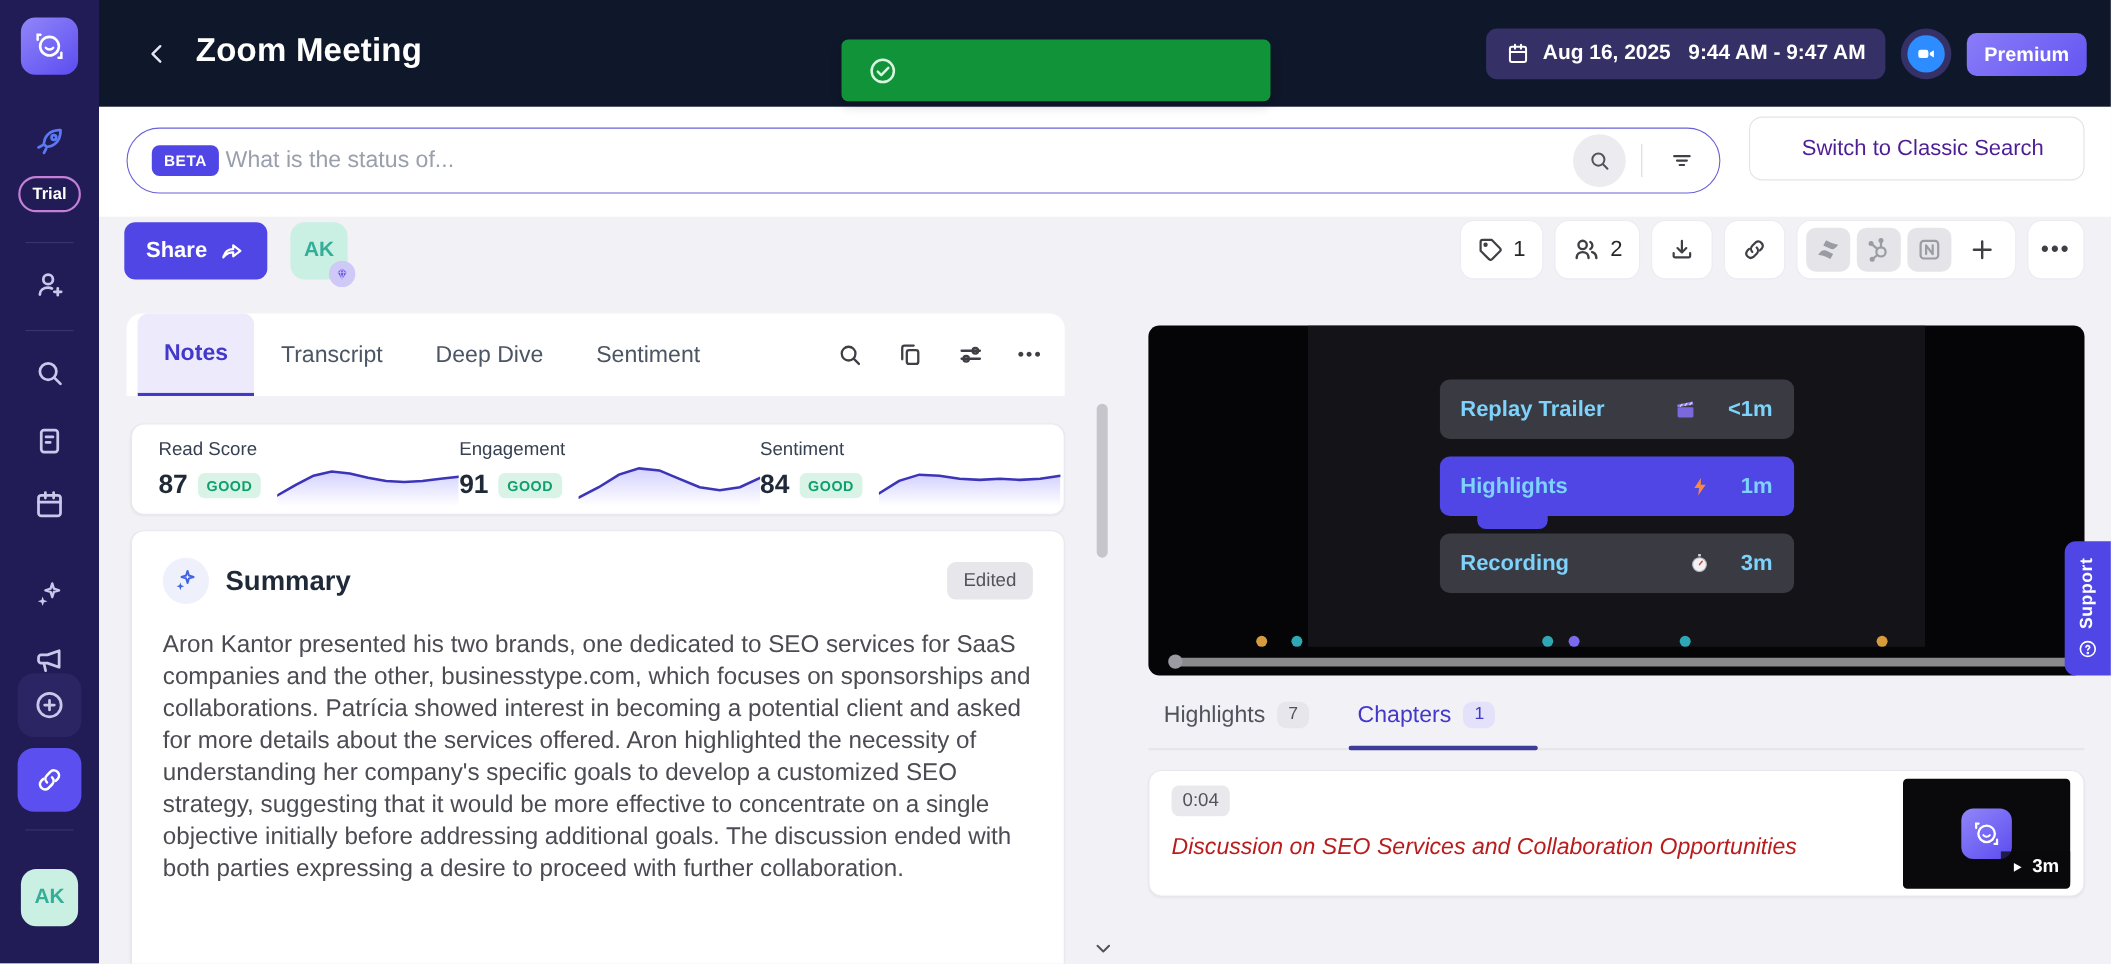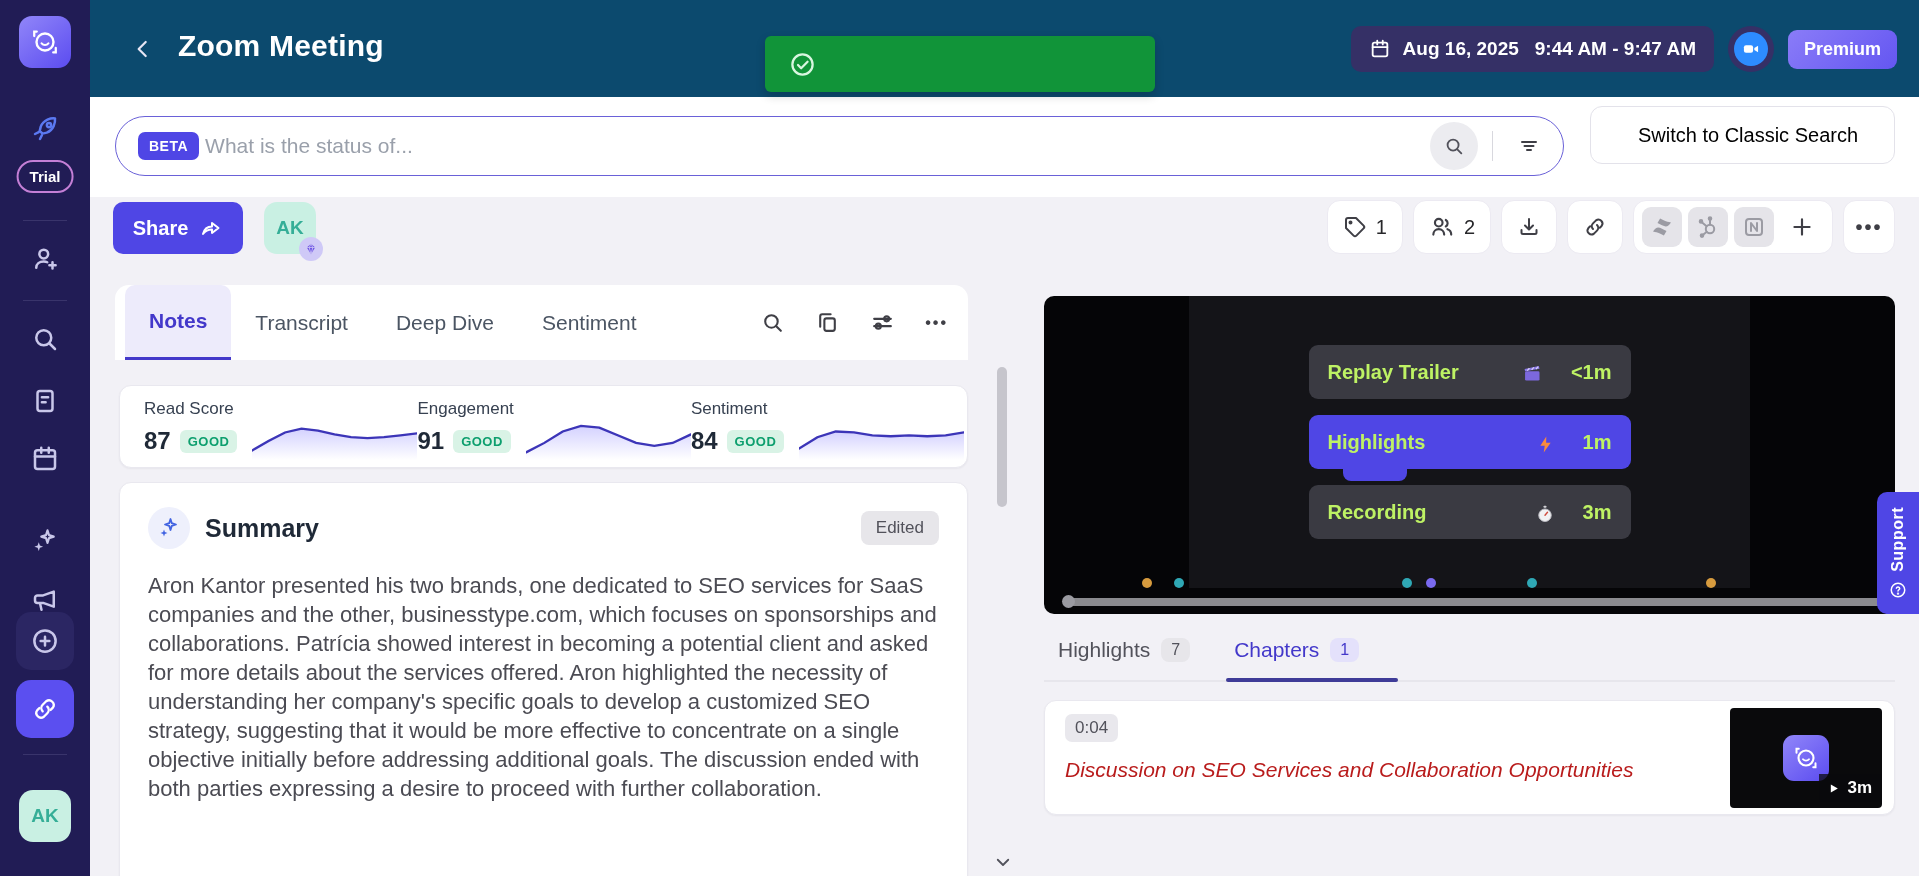--- a/index.html
+++ b/index.html
@@ -1,21 +1,21 @@
 <!DOCTYPE html>
 <html><head>
 <meta charset="utf-8">
 <style>
   * { margin:0; padding:0; box-sizing:border-box; }
   html,body { width:1919px; height:876px; overflow:hidden; }
   body { font-family:"Liberation Sans", sans-serif; background:#f2f1f6; position:relative; }
   .ic { stroke:currentColor; fill:none; stroke-width:2; stroke-linecap:round; stroke-linejoin:round; }
 
   
-  .header { position:absolute; top:0; left:0; width:1919px; height:97px; background:#0c4a6e; z-index:5; }
+  .header { position:absolute; top:0; left:0; width:1919px; height:97px; background:#0f172a; z-index:5; }
   .back-btn { position:absolute; left:126px; top:32px; width:34px; height:34px; display:flex; align-items:center; justify-content:center; color:#e7e6f4; cursor:pointer; }
   .page-title { position:absolute; left:178px; top:29px; color:#ffffff; font-size:30px; font-weight:bold; letter-spacing:.2px; }
   .header-right { position:absolute; right:22px; top:26px; display:flex; align-items:center; gap:14px; }
   .date-pill { background:#353066; border-radius:10px; height:46px; display:flex; align-items:center; gap:12px; padding:0 18px; color:#fff; font-size:19px; font-weight:bold; }
   .date-pill .time { margin-left:4px; }
   .zoom-btn { width:46px; height:46px; border-radius:50%; background:#353066; display:flex; align-items:center; justify-content:center; }
   .zoom-cam { width:34px; height:34px; border-radius:50%; background:#2d8cff; display:flex; align-items:center; justify-content:center; }
   .premium-badge { background:linear-gradient(135deg,#8a7cf8,#6456f1); color:#fff; font-size:18px; font-weight:bold; border-radius:9px; padding:9px 16px; }
 
   
@@ -25,21 +25,21 @@
 
   
   .search-strip { position:absolute; left:90px; top:97px; width:1829px; height:100px; background:#ffffff; }
   .search-pill { position:absolute; left:115px; top:116px; width:1449px; height:60px; background:#fff; border:1.5px solid #6a61d8; border-radius:32px; display:flex; align-items:center; padding:0 12px 0 22px; z-index:6; }
   .beta-badge { background:#4f46e5; color:#fff; font-size:14px; font-weight:bold; padding:6px 11px; border-radius:7px; letter-spacing:.5px; }
   .search-input { flex:1; border:none; outline:none; font-size:21px; color:#52525b; margin-left:6px; font-family:"Liberation Sans",sans-serif; background:transparent; }
   .search-input::placeholder { color:#9aa0ab; }
   .search-circle { width:48px; height:48px; border-radius:50%; background:#ececf0; color:#52525b; display:flex; align-items:center; justify-content:center; cursor:pointer; }
   .pill-divider { width:1px; height:30px; background:#d8d8de; margin:0 14px; }
   .filter-btn { color:#3f3f46; display:flex; align-items:center; justify-content:center; width:44px; height:44px; cursor:pointer; }
-  .classic-btn { position:absolute; left:1590px; top:106px; width:305px; height:58px; background:#fff; border:1px solid #e3e2ea; border-radius:12px; display:flex; align-items:center; justify-content:center; font-size:20px; color:#000000; cursor:pointer; z-index:6;padding-left:11px; }
+  .classic-btn { position:absolute; left:1590px; top:106px; width:305px; height:58px; background:#fff; border:1px solid #e3e2ea; border-radius:12px; display:flex; align-items:center; justify-content:center; font-size:20px; color:#4c1d95; cursor:pointer; z-index:6;padding-left:11px; }
 
   
   .share-btn { position:absolute; left:113px; top:202px; width:130px; height:52px; background:#4f46e5; border-radius:10px; color:#fff; font-size:20px; font-weight:bold; display:flex; align-items:center; justify-content:center; gap:11px; cursor:pointer; }
   .avatar-top { position:absolute; left:264px; top:202px; width:52px; height:52px; border-radius:13px; background:#c9f0e3; color:#35ae97; font-size:19px; font-weight:bold; display:flex; align-items:center; justify-content:center; }
   .gem-badge { position:absolute; right:-7px; bottom:-7px; width:24px; height:24px; border-radius:50%; background:#cfc9f7; display:flex; align-items:center; justify-content:center; }
   .toolbar-row { position:absolute; right:24px; top:200px; display:flex; align-items:center; gap:10px; }
   .tb { height:54px; background:#fff; border:1px solid #eceaf2; border-radius:13px; display:flex; align-items:center; justify-content:center; gap:9px; padding:0 15px; font-size:20px; color:#27272a; cursor:pointer; }
   .tb .cnt { font-size:20px; color:#27272a; }
   .tb-icon { color:#3f3f46; display:flex; }
   .integrations { height:54px; background:#fff; border:1px solid #eceaf2; border-radius:13px; display:flex; align-items:center; gap:6px; padding:0 8px; }
@@ -69,23 +69,23 @@
   .summary-title { font-size:25px; font-weight:bold; color:#1f2937; }
   .edited-badge { margin-left:auto; background:#e7e6ea; color:#52525b; font-size:17px; border-radius:8px; padding:7px 15px; }
   .summary-text { margin-top:22px; font-size:22px; line-height:29px; color:#4b4b53; width:800px; }
 
   .scroll-thumb { position:absolute; left:997px; top:367px; width:10px; height:140px; background:#c6c5cc; border-radius:5px; cursor:pointer; }
   .scroll-down { position:absolute; left:994px; top:853px; color:#52525b; cursor:pointer; }
 
   
   .player { position:absolute; left:1044px; top:296px; width:851px; height:318px; background:#050507; border-radius:10px; overflow:hidden; cursor:pointer; }
   .player-screen { position:absolute; left:145px; right:145px; top:0; bottom:26px; background:#141418; }
-  .pbtn { position:absolute; left:50%; transform:translateX(-50%); width:322px; height:54px; border-radius:9px; display:flex; align-items:center; padding:16px 19px; color:#bef264; font-size:20px; font-weight:bold; background:#3a3a42; cursor:pointer; }
+  .pbtn { position:absolute; left:50%; transform:translateX(-50%); width:322px; height:54px; border-radius:9px; display:flex; align-items:center; padding:16px 19px; color:#7dd3fc; font-size:20px; font-weight:bold; background:#3a3a42; cursor:pointer; }
   .pbtn.active { background:#4f46e5; }
-  .pbtn .dur { margin-left:auto; display:flex; align-items:flex-end; gap:28px; font-size:20px; font-weight:bold; }
+  .pbtn .dur { margin-left:auto; display:flex; align-items:center; gap:28px; font-size:20px; font-weight:bold; }
   .pbtn-1 { top:49px; } .pbtn-2 { top:119px; } .pbtn-3 { top:189px; }
   .hl-nub { position:absolute; left:299px; top:173px; width:64px; height:12px; background:#4f46e5; border-radius:0 0 8px 8px; }
   .tl-bar { position:absolute; left:26px; right:14px; bottom:8px; height:8px; background:#8a8a8e; border-radius:4px; cursor:pointer; }
   .tl-playhead { position:absolute; left:18px; bottom:6px; width:13px; height:13px; border-radius:50%; background:#9b9ba1; cursor:pointer; }
   .tl-dots { position:absolute; left:26px; right:14px; bottom:26px; height:10px; }
   .tl-dot { position:absolute; top:0; width:10px; height:10px; border-radius:50%; transform:translateX(-50%); }
 
   
   .support-tab { position:absolute; left:1877px; top:492px; width:42px; height:122px; background:#4f46e5; border-radius:10px 0 0 10px; display:flex; flex-direction:column; align-items:center; justify-content:center; gap:9px; cursor:pointer; z-index:8; }
   .support-label { writing-mode:vertical-rl; transform:rotate(180deg); color:#fff; font-size:16px; font-weight:bold; letter-spacing:.5px; }

